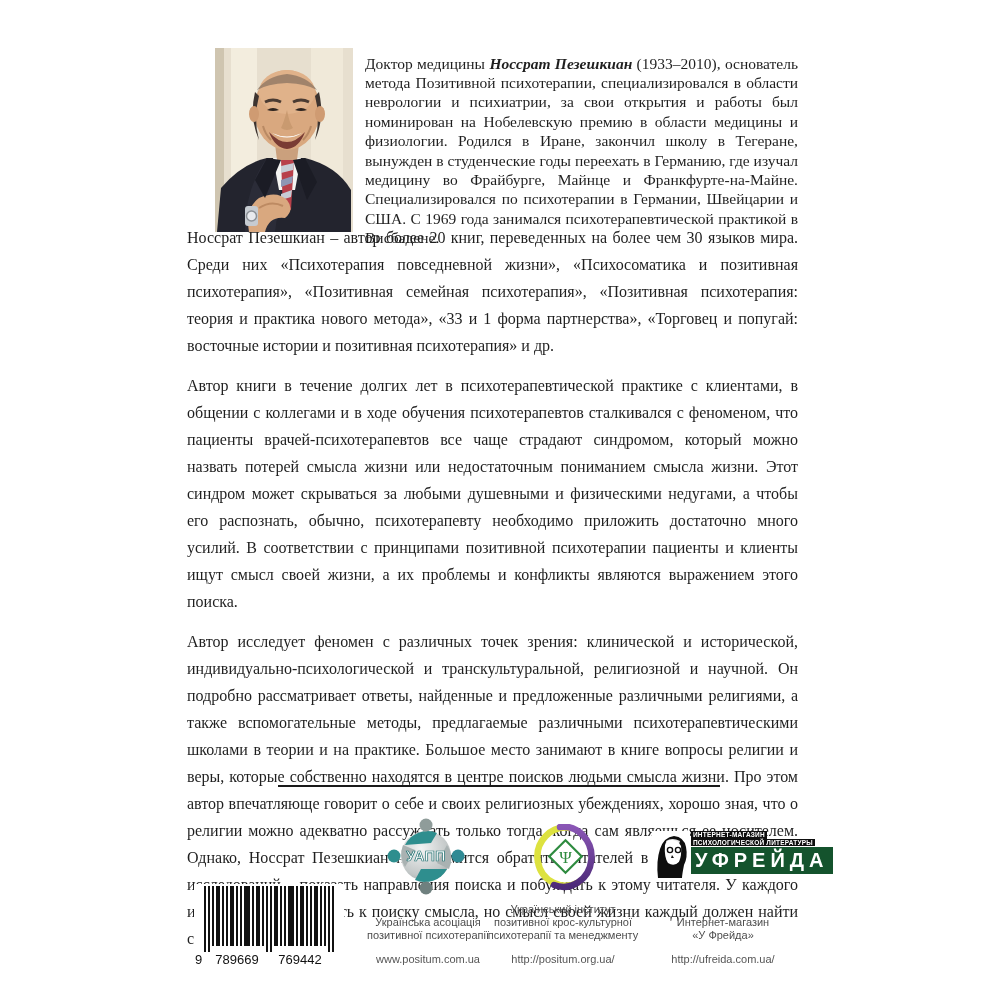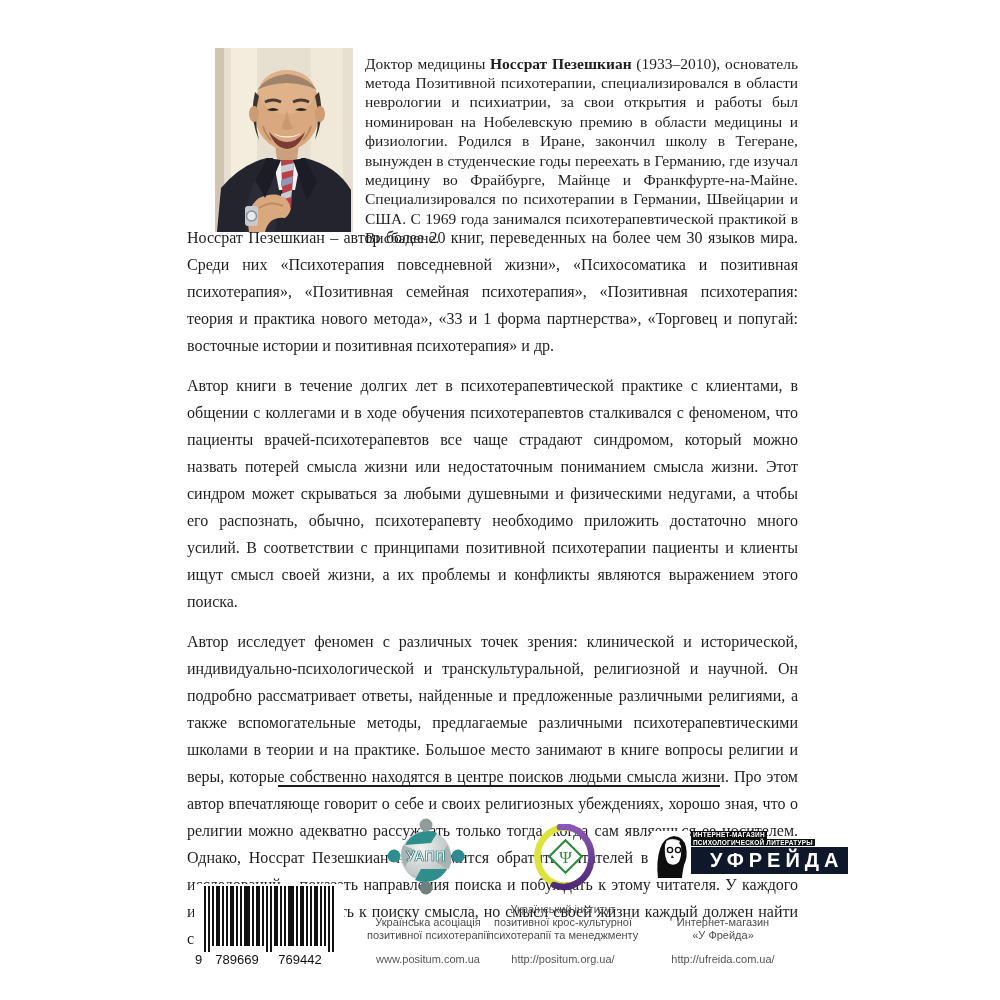--- a/index.html
+++ b/index.html
@@ -3,43 +3,43 @@
 <meta charset="utf-8">
 <style>
   html,body{margin:0;padding:0;background:#fff;}
   .page{position:relative;width:1000px;height:1000px;background:#ffffff;overflow:hidden;
         font-family:"Liberation Serif", serif;color:#1f1f1f;}
 
   
   .photo{position:absolute;left:215px;top:48px;width:138px;height:184px;display:block;}
   .bio{position:absolute;left:365px;top:38px;width:433px;
        font-size:15.5px;line-height:19.4px;text-align:justify;hyphens:auto;}
-  .bio b{font-weight:bold;}
+  .bio b{font-weight:bold;font-style:italic;}
 
   
   .body-text{position:absolute;left:187px;top:224px;width:611px;
              font-size:16px;line-height:27px;text-align:justify;hyphens:auto;}
   .body-text p{margin:0 0 13px 0;}
 
   
   .divider{position:absolute;left:278px;top:785px;width:442px;height:2px;background:#1a1a1a;}
 
   
   .uapp-logo{position:absolute;left:385px;top:817px;width:82px;height:80px;}
   .psi-logo{position:absolute;left:527px;top:824px;width:78px;height:68px;}
 
   .ufreida-logo{position:absolute;left:652px;top:831px;width:148px;height:48px;
                 display:flex;align-items:stretch;font-family:"Liberation Sans",sans-serif;}
   .ufreida-portrait{width:38px;height:48px;flex:0 0 auto;}
   .ufreida-text{display:flex;flex-direction:column;justify-content:flex-start;margin-left:1px;}
   .ufreida-small{background:#0e0e0e;color:#fff;font-size:6.5px;font-weight:bold;
                  line-height:7.5px;padding:0 2px;white-space:nowrap;letter-spacing:.2px;
                  align-self:flex-start;}
-  .ufreida-big{background:#0f172a;color:#fff;font-weight:900;font-size:20px;line-height:24px;
-               padding:1px 4px 2px 19px;letter-spacing:5px;white-space:nowrap;margin-top:1px;}
+  .ufreida-big{background:#14532d;color:#fff;font-weight:900;font-size:20px;line-height:24px;
+               padding:1px 4px 2px 4px;letter-spacing:5px;white-space:nowrap;margin-top:1px;}
 
   .barcode{position:absolute;left:194px;top:884px;width:150px;height:86px;}
 
   .org-col{position:absolute;top:896px;text-align:center;
            font-family:"Liberation Sans",sans-serif;color:#4d4d4d;}
   .org-name{white-space:pre-line;font-size:11px;line-height:13px;
             display:flex;flex-direction:column;justify-content:flex-end;height:46px;}
   .org-url{font-size:11px;margin-top:11px;color:#555;}
   .org-1{left:343px;width:170px;}
   .org-2{left:473px;width:180px;}

